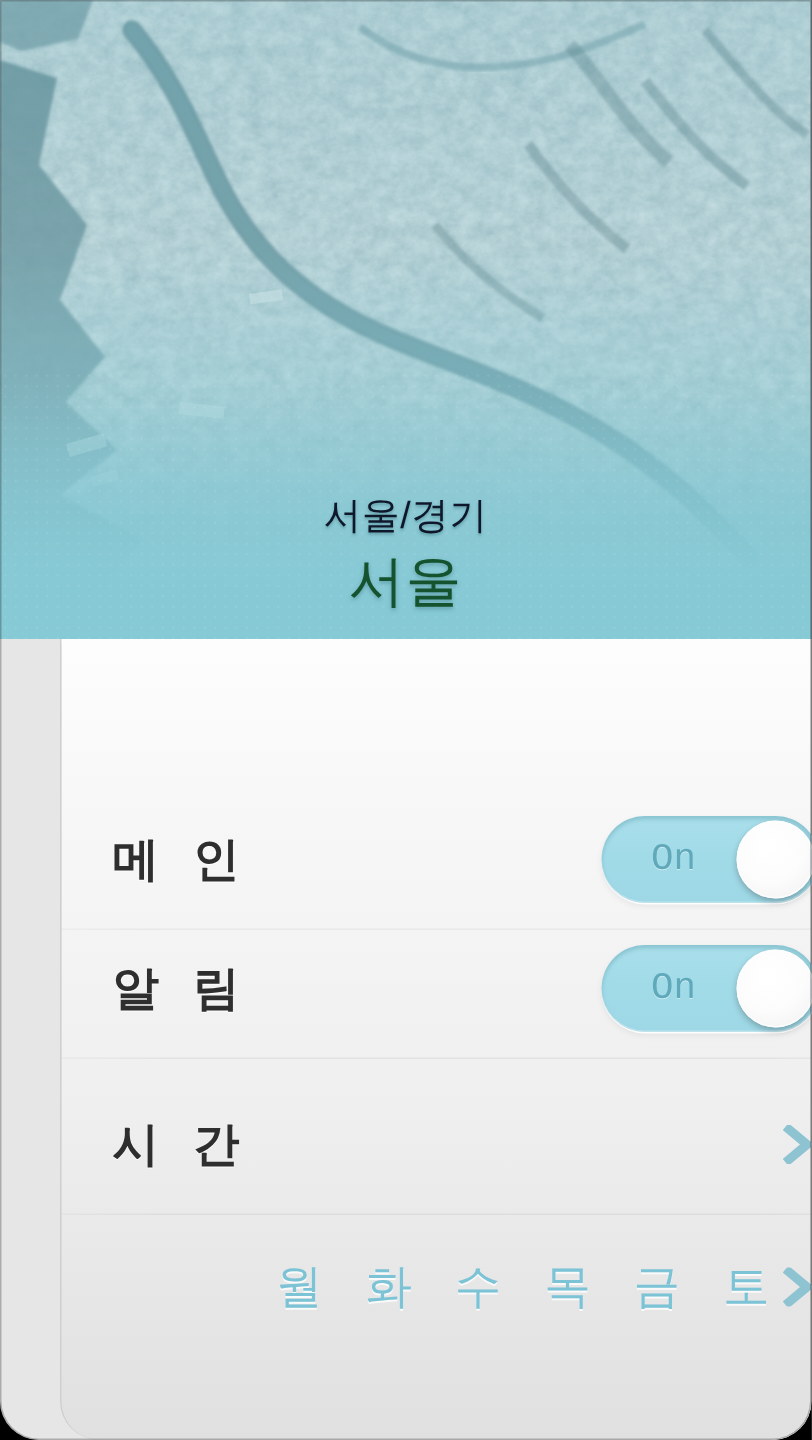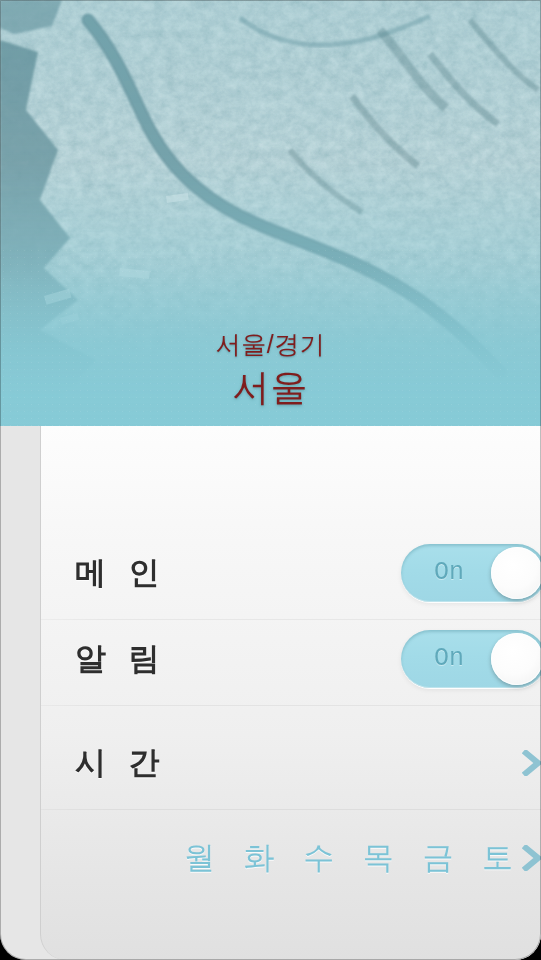--- a/index.html
+++ b/index.html
@@ -64,30 +64,30 @@
   }
 
   #hero-labels {
     position:absolute;
     left:0; right:0; bottom:16px;
     text-align:center;
   }
   #region-label {
     font-size:25px;
     font-weight:400;
-    color:#7f1d1d;
+    color:#0f172a;
     letter-spacing:0.5px;
     text-shadow:0 1px 2px rgba(60,120,130,0.55);
     line-height:1.25;
   }
   #city-label {
     margin-top:5px;
     font-size:37px;
     font-weight:400;
-    color:#7f1d1d;
+    color:#14532d;
     letter-spacing:1px;
     text-shadow:0 1px 3px rgba(60,120,130,0.55);
     line-height:1.2;
   }
 
   
   #panel {
     position:absolute;
     left:0; top:426px;
     width:541px; height:534px;

